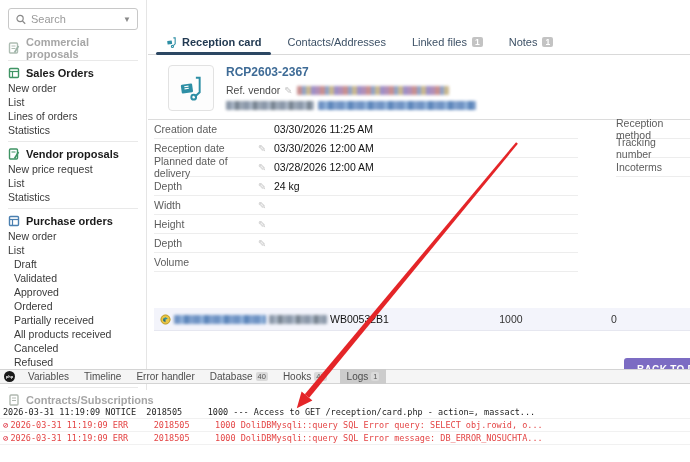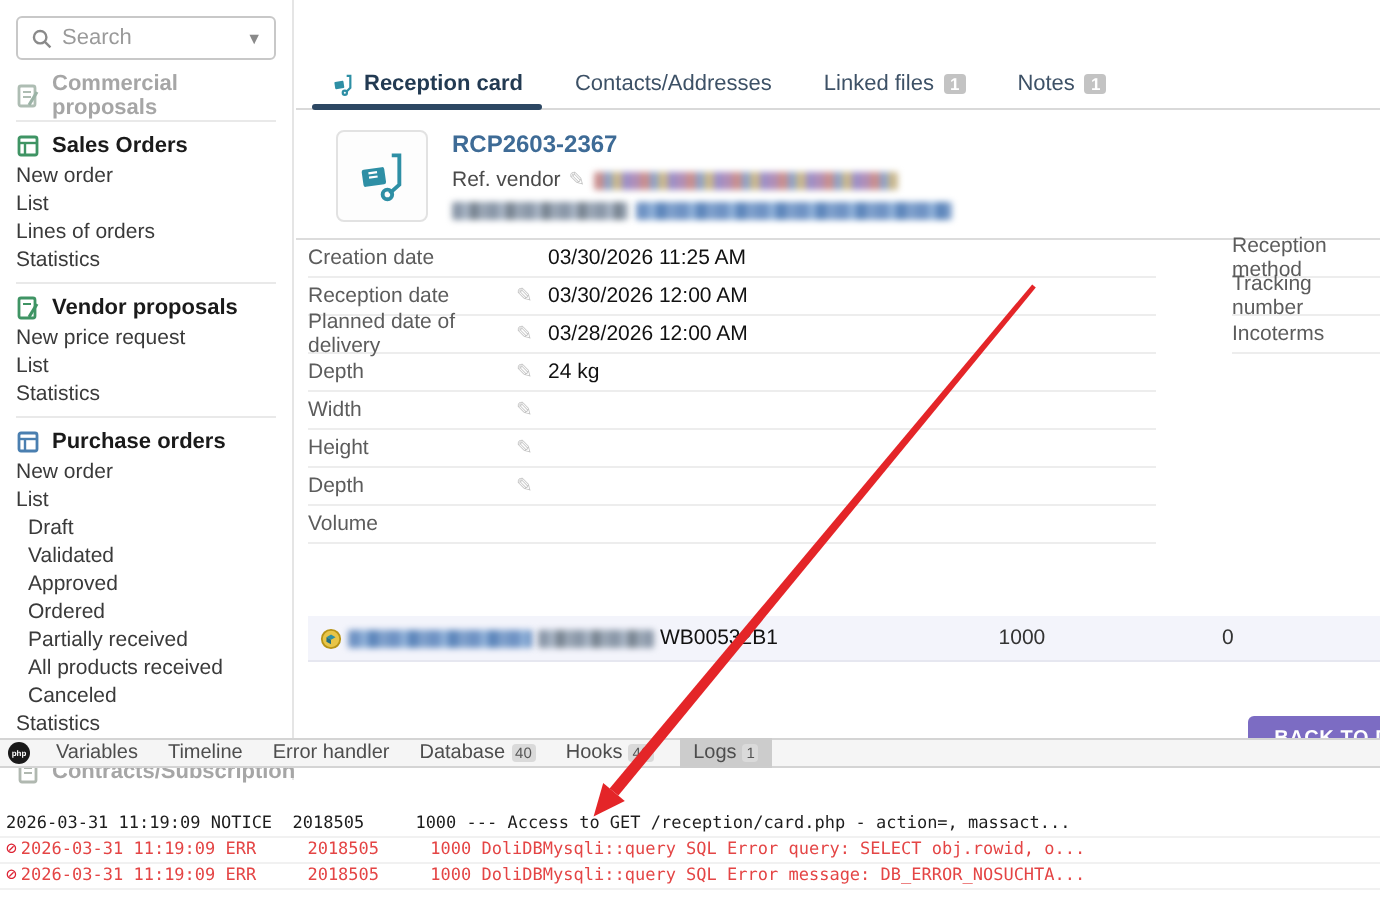--- a/index.html
+++ b/index.html
@@ -153,20 +153,21 @@
   </div>
   <div class="mitem">New order</div>
   <div class="mitem">List</div>
   <div class="mitem indent">Draft</div>
   <div class="mitem indent">Validated</div>
   <div class="mitem indent">Approved</div>
   <div class="mitem indent">Ordered</div>
   <div class="mitem indent">Partially received</div>
   <div class="mitem indent">All products received</div>
   <div class="mitem indent">Canceled</div>
+  <div class="mitem indent">Refused</div>
   <div class="mitem">Statistics</div>
 
   <div class="msep"></div>
 
   <div class="mtitle dim">
     <svg class="micon" viewBox="0 0 12 12">
       <rect x="2" y="1" width="8" height="10" rx="1" fill="none" stroke="#b0b8b0" stroke-width="1.4"></rect>
       <line x1="4" y1="4" x2="8" y2="4" stroke="#b0b8b0" stroke-width="1"></line>
       <line x1="4" y1="6.5" x2="8" y2="6.5" stroke="#b0b8b0" stroke-width="1"></line>
     </svg>

